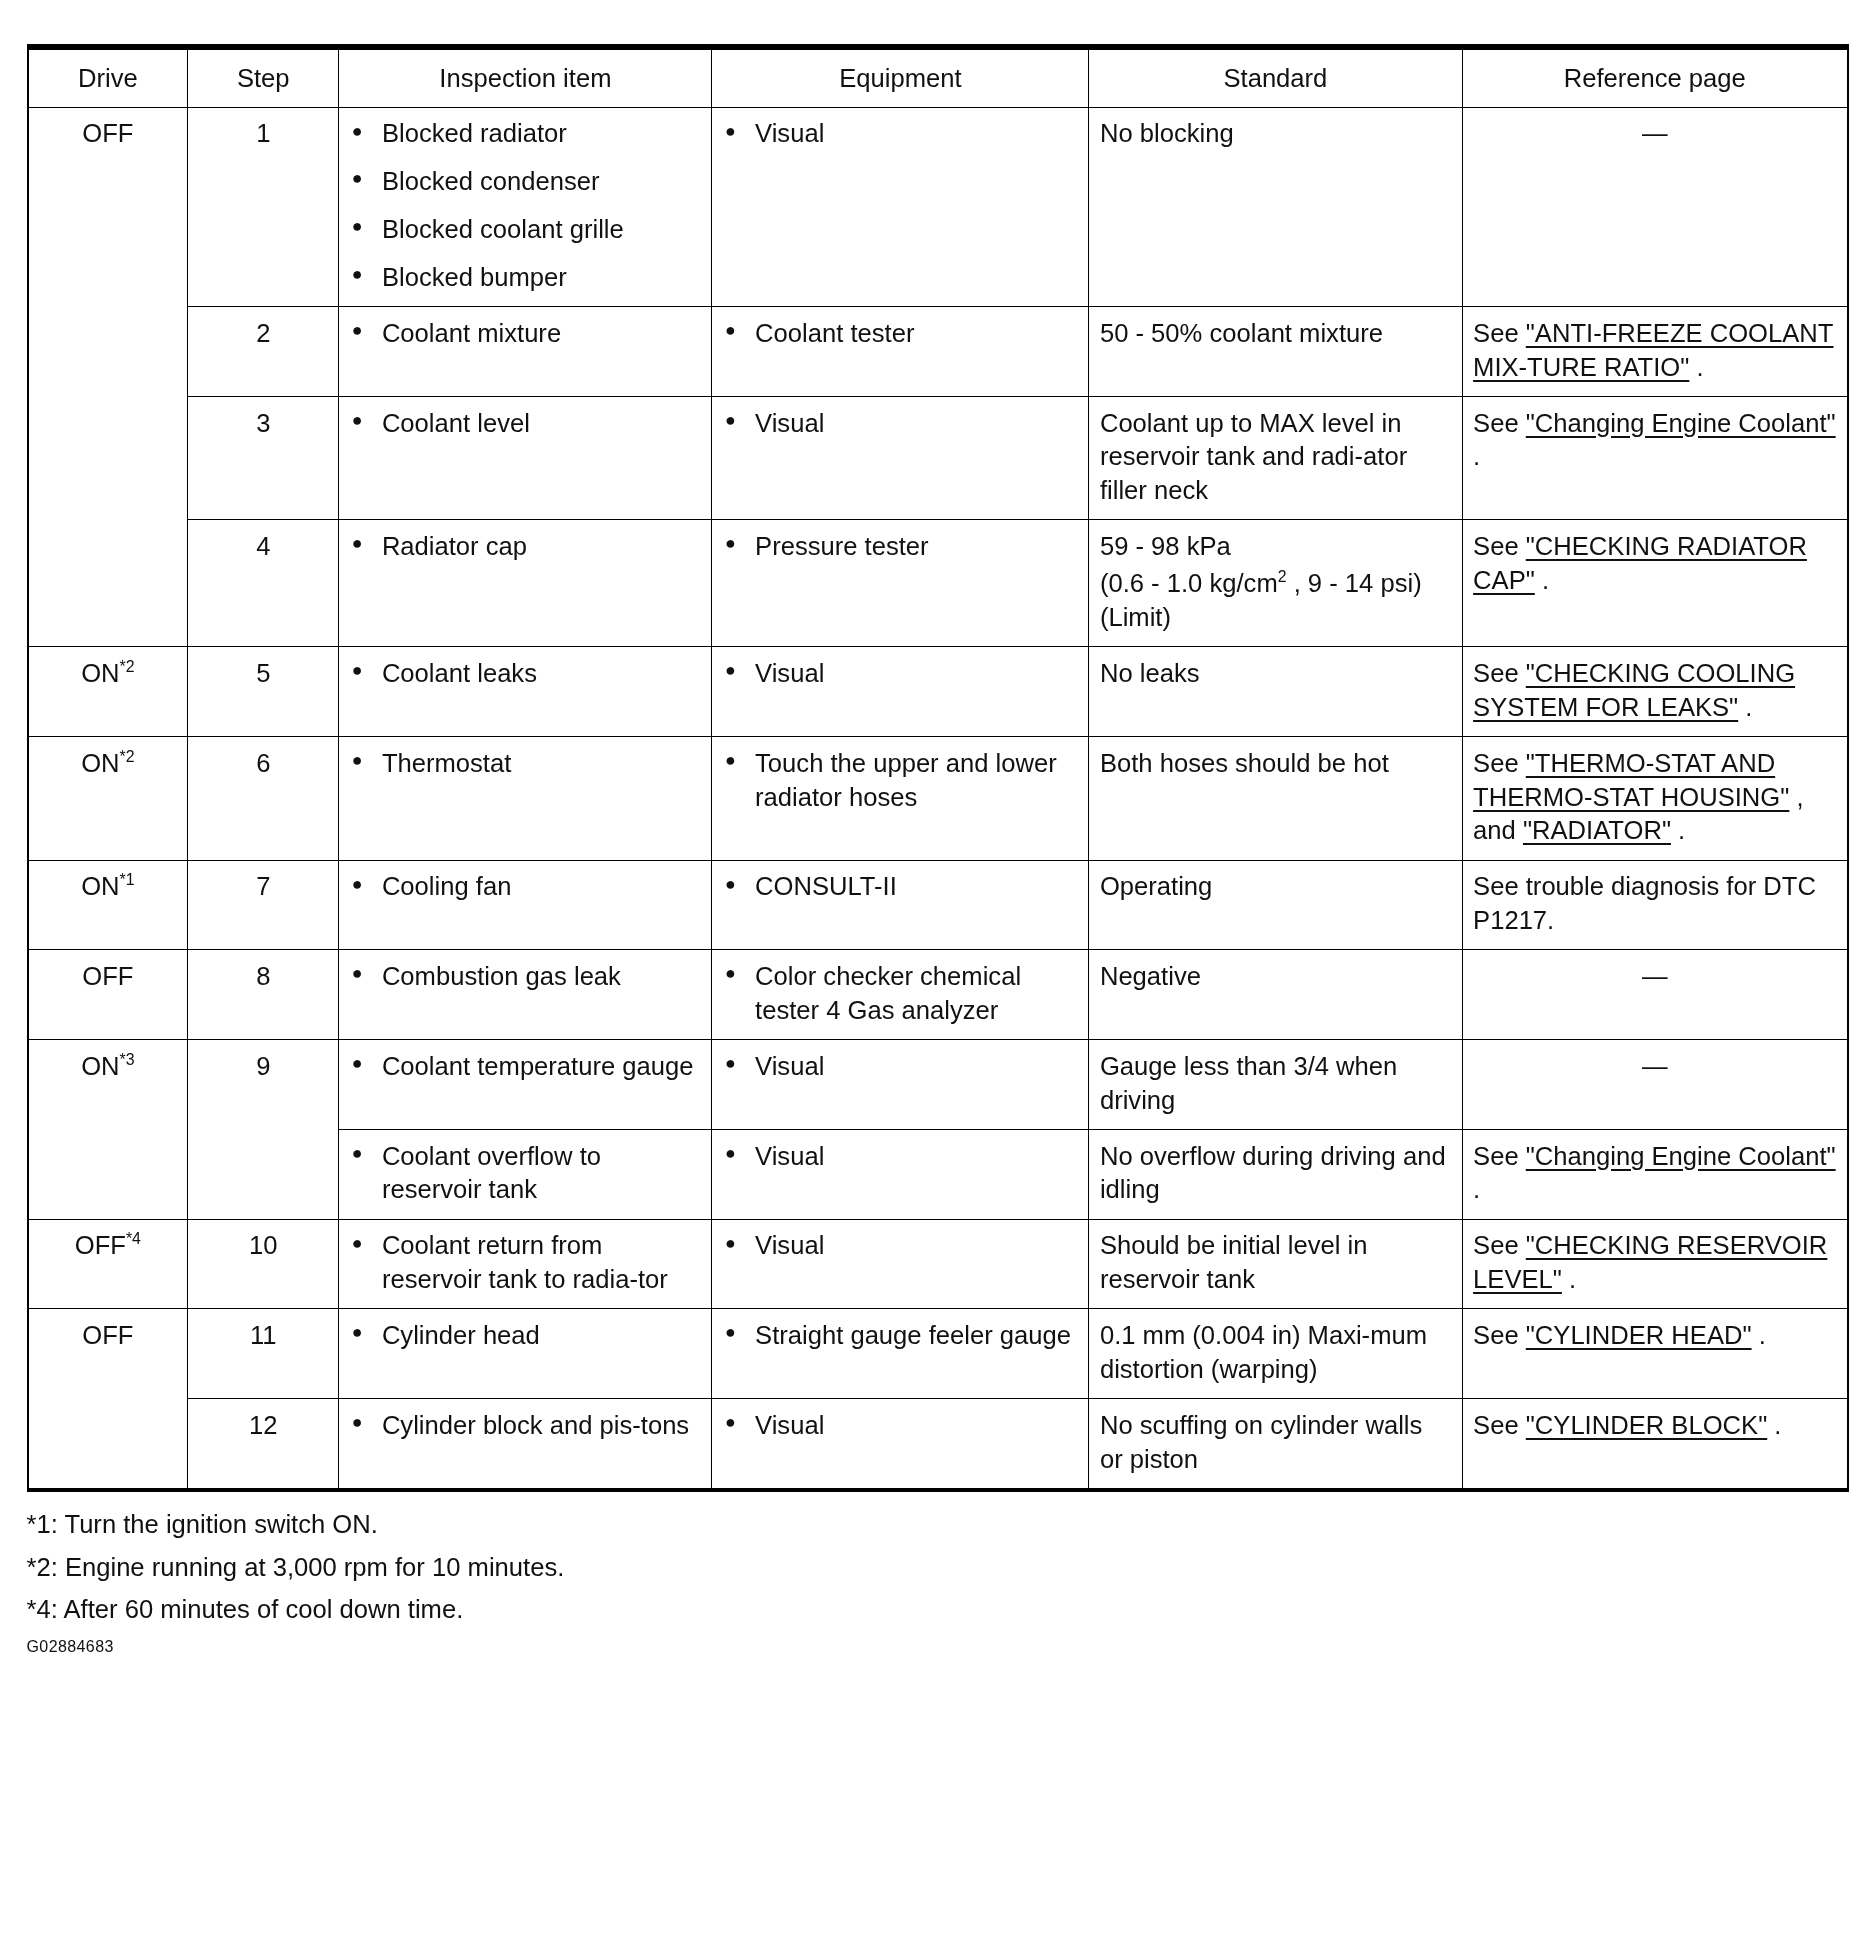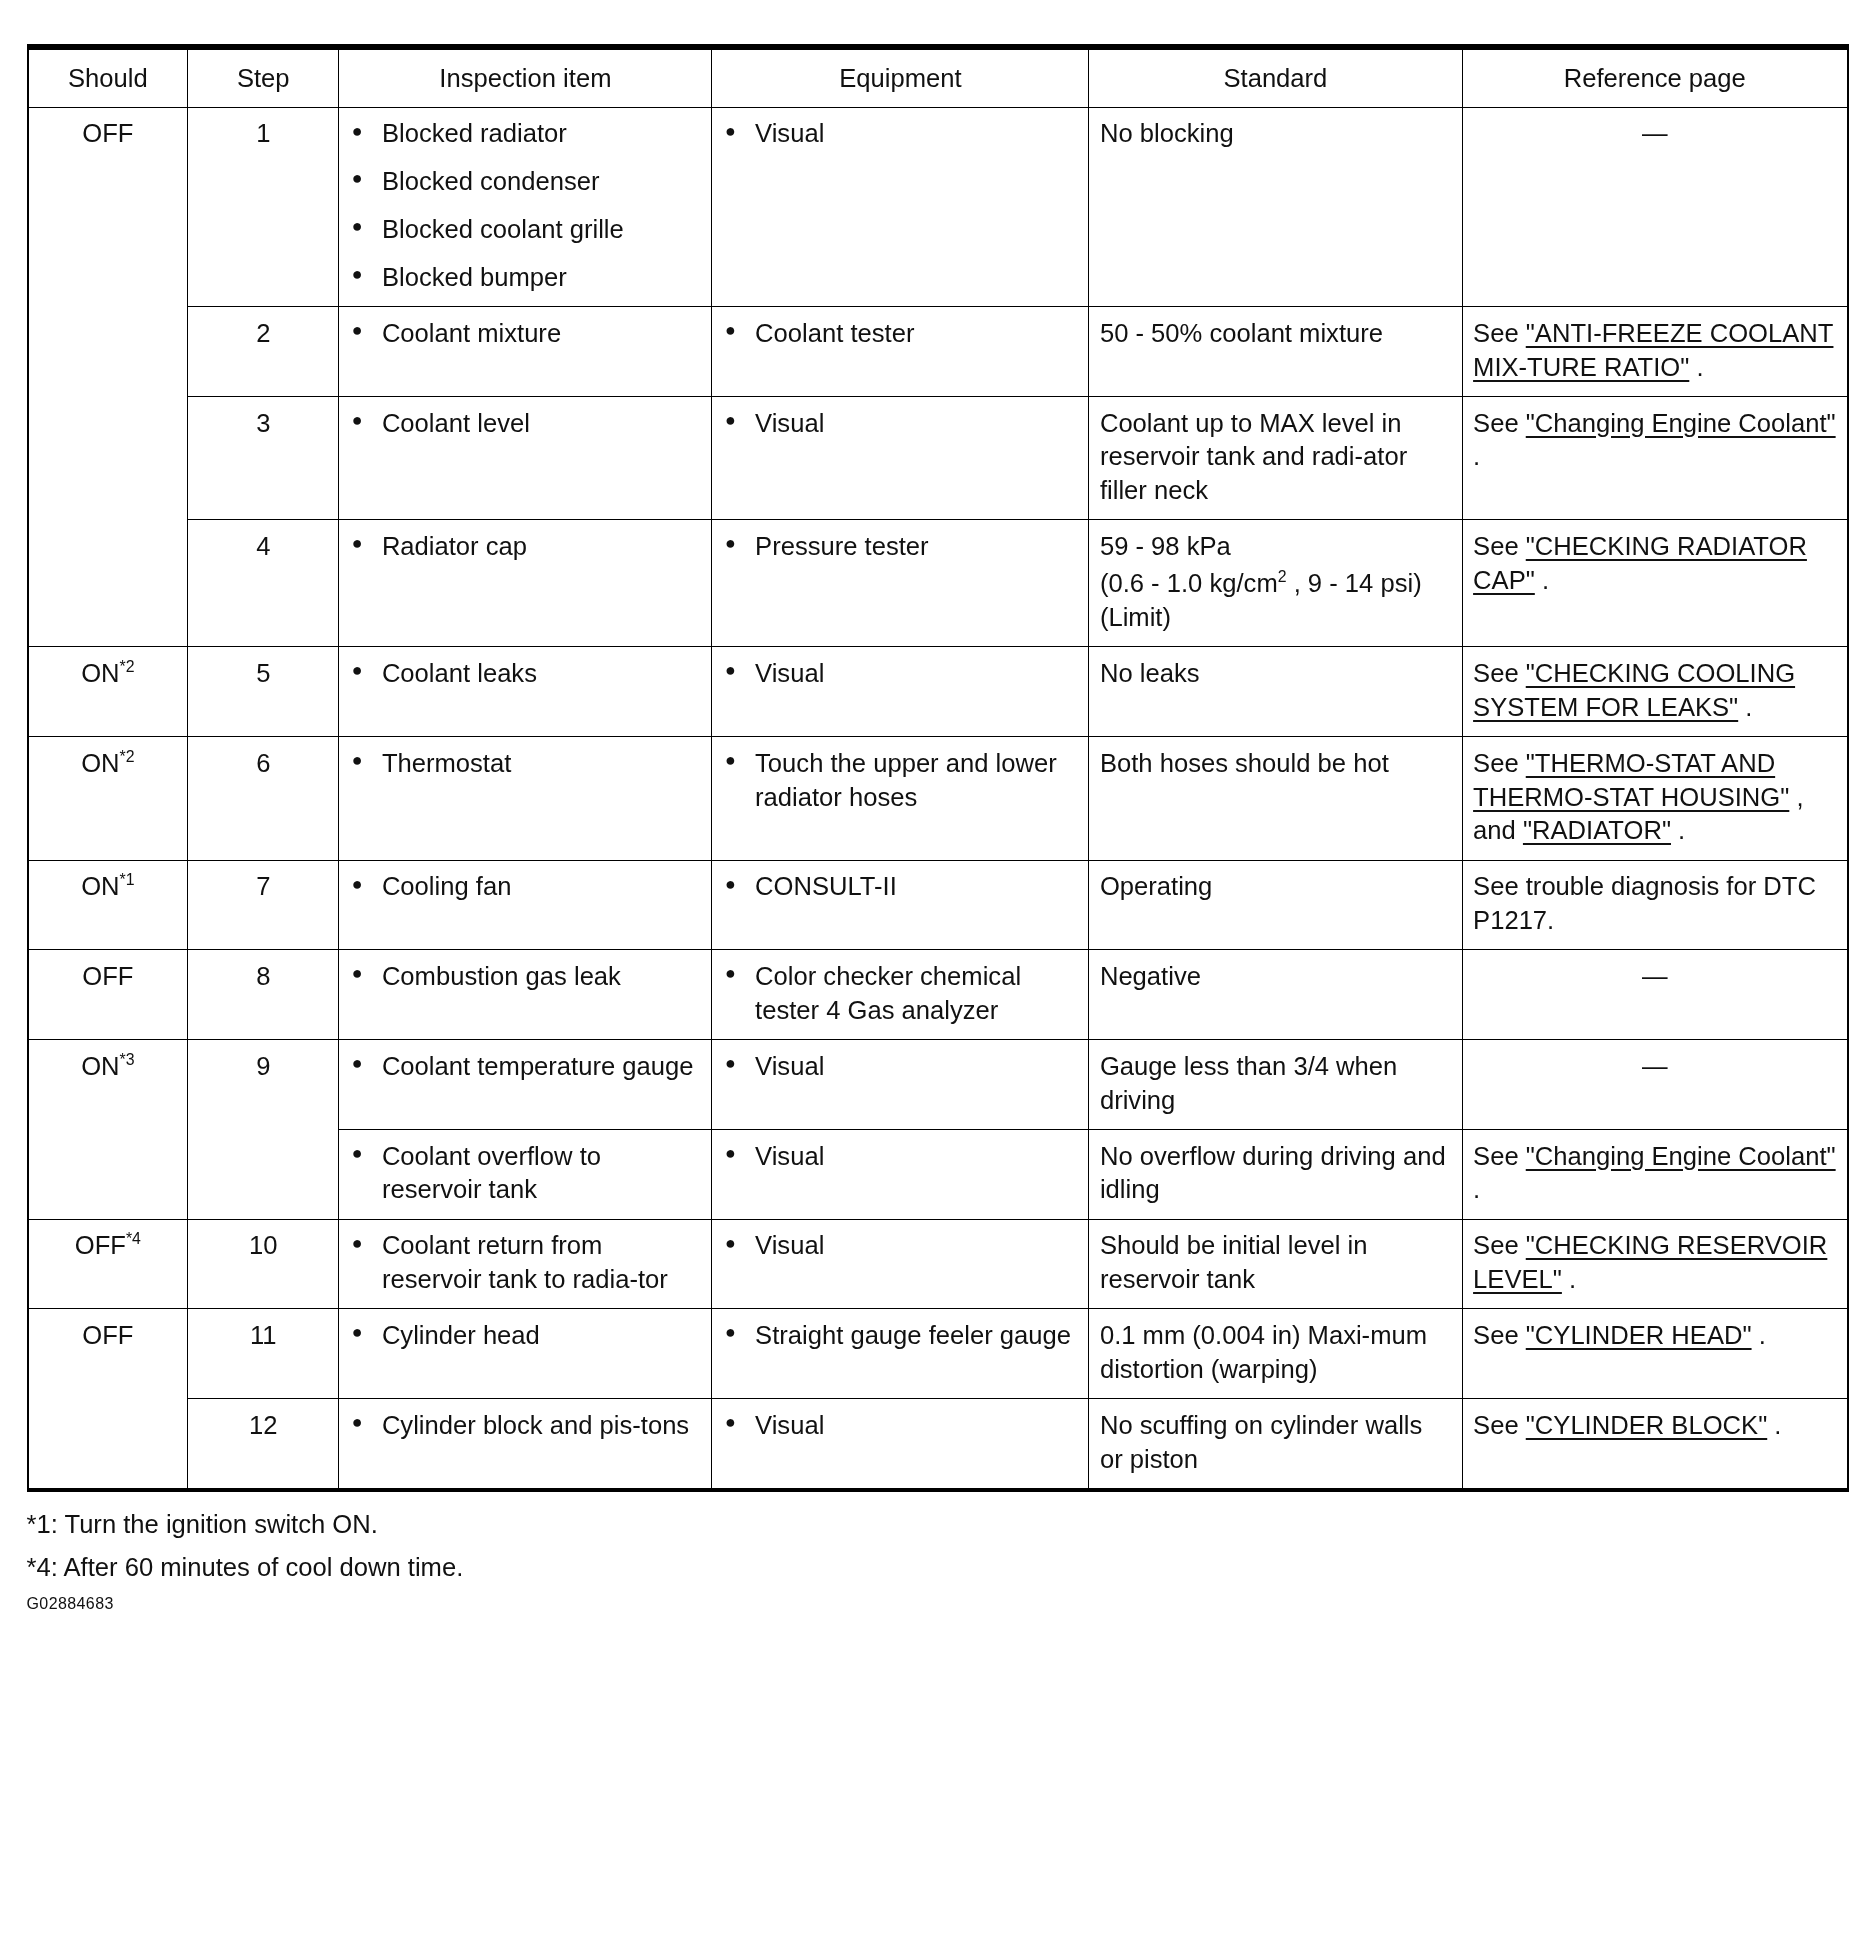--- a/index.html
+++ b/index.html
@@ -78,21 +78,21 @@
   <colgroup>
     <col style="width:8.8%">
     <col style="width:8.3%">
     <col style="width:20.5%">
     <col style="width:20.7%">
     <col style="width:20.5%">
     <col style="width:21.2%">
   </colgroup>
   <thead>
     <tr>
-      <th>Should</th>
+      <th>Drive</th>
       <th>Step</th>
       <th>Inspection item</th>
       <th>Equipment</th>
       <th>Standard</th>
       <th>Reference page</th>
     </tr>
   </thead>
   <tbody>
 
     <tr>
@@ -314,17 +314,18 @@
         </td>
       <td>No scuffing on cylinder walls or piston</td>
       <td><span>See </span><span class="link">"CYLINDER BLOCK"</span><span> .</span></td>
     </tr>
 
   </tbody>
 </table>
 
 <div class="footnotes">
   <div class="footnote">*1: Turn the ignition switch ON.</div>
+  <div class="footnote">*2: Engine running at 3,000 rpm for 10 minutes.</div>
   <div class="footnote">*4: After 60 minutes of cool down time.</div>
 </div>
 
 <div class="figure-id">G02884683</div>
 
 
 </body></html>

